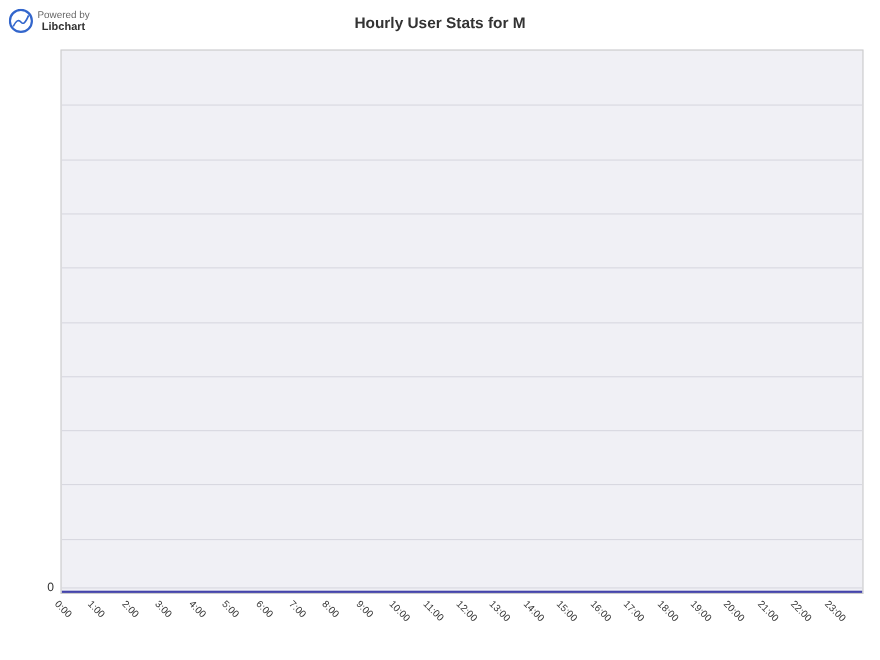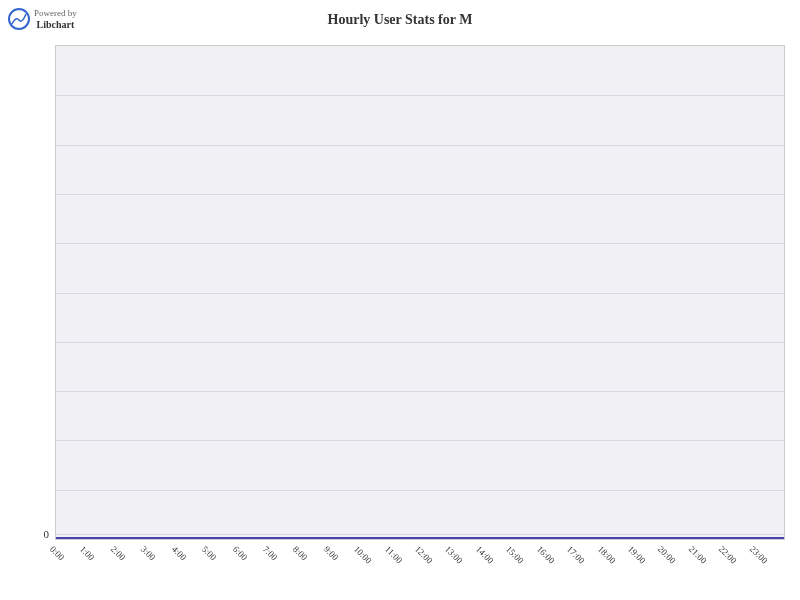--- a/index.html
+++ b/index.html
@@ -8,21 +8,20 @@
       height: 600px;
       background: #ffffff;
       font-family: Arial, sans-serif;
       overflow: hidden;
     }
 
     .page-container {
       width: 800px;
       height: 600px;
       position: relative;
-      font-family: Liberation Serif, serif;
     }
 
     .logo-area {
       position: absolute;
       top: 8px;
       left: 8px;
       display: flex;
       align-items: center;
       gap: 4px;
     }

